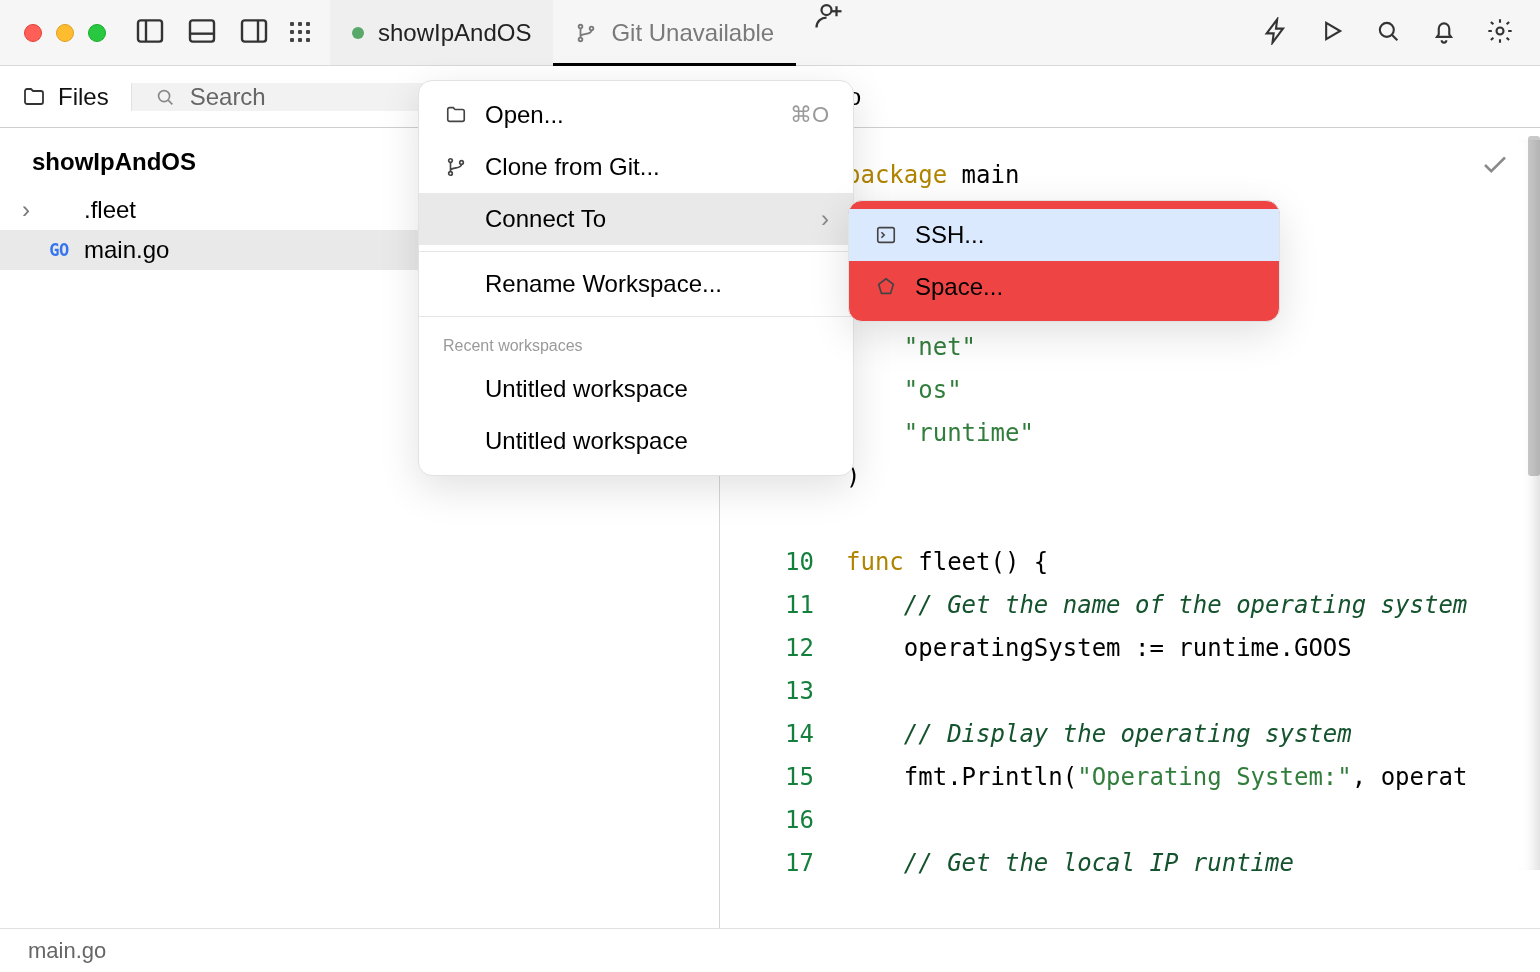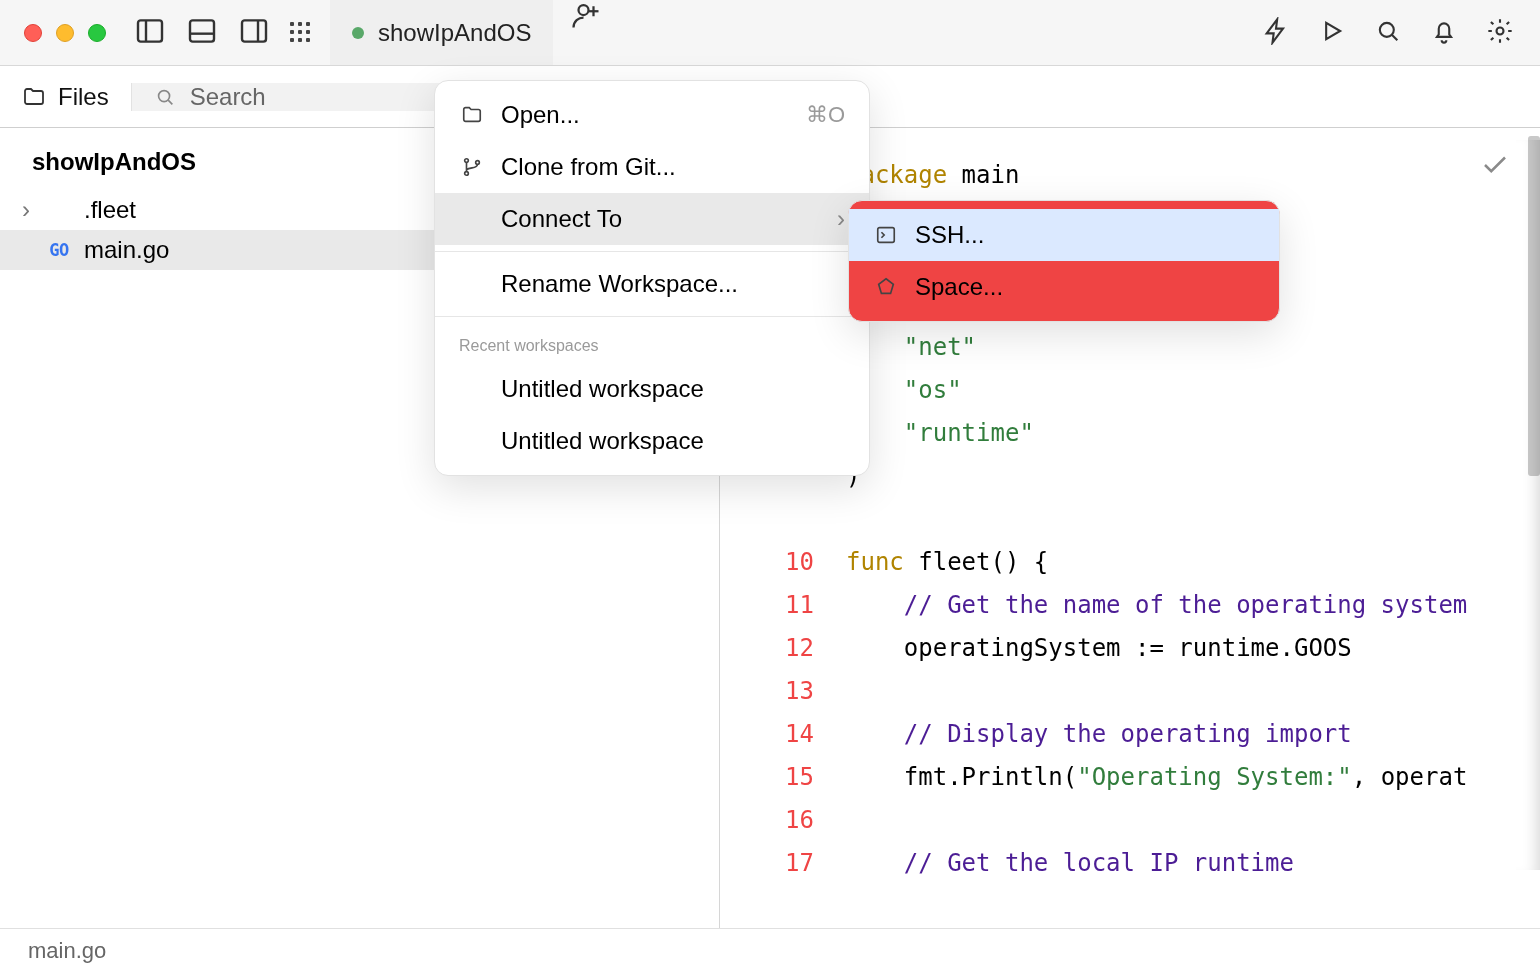--- a/index.html
+++ b/index.html
@@ -40,31 +40,31 @@
   .sidebar { width: 720px; border-right: 1px solid #d6d6d6; background: #fff; padding-top: 10px; position: relative; }
   .project-title { font-size: 24px; font-weight: 700; padding: 10px 20px 14px 32px; }
   .tree-row { display: flex; align-items: center; gap: 12px; padding: 6px 18px; font-size: 24px; color: #000; }
   .tree-row.sel { background: #e9e9e9; }
   .tree-row .chev { width: 16px; display: flex; justify-content: center; color: #777; }
   .tree-row .icon-col { width: 26px; display: flex; justify-content: center; }
   .ext-go { font-family: ui-monospace, Menlo, monospace; font-size: 17px; color: #3574f0; font-weight: 600; letter-spacing: -0.5px; }
   .ext-lines { color: #777; }
   .editor { flex: 1; position: relative; font-family: ui-monospace, Menlo, Consolas, monospace; font-size: 24px; line-height: 43px; overflow: hidden; }
   .code-wrap { display: flex; padding-left: 40px; position: absolute; top: 26px; left: 0; right: 0; }
-  .gutter { width: 70px; text-align: right; color: #ef4444; padding-right: 16px; white-space: pre; }
+  .gutter { width: 70px; text-align: right; color: #15803d; padding-right: 16px; white-space: pre; }
   .code { white-space: pre; padding-left: 16px; }
   .tok-kw { color: #b08400; }
   .tok-id { color: #000; }
   .tok-str { color: #317d3c; }
-  .tok-cm { color: #4c1d95; }
+  .tok-cm { color: #14532d; font-style: italic; }
   .checkmark { position: absolute; top: 22px; right: 30px; color: #8a8a8a; }
   .vscroll-ind { position: absolute; top: 8px; right: 0; width: 12px; height: 340px; background: #c9c9c9; border-radius: 3px; }
 
   
-  .menu { position: absolute; top: 80px; left: 434px; width: 436px; background: #fff; border: 1px solid #e2e2e2; border-radius: 14px; box-shadow: 0 12px 40px rgba(0,0,0,0.12); padding: 8px 0; z-index: 20; }
+  .menu { position: absolute; top: 80px; left: 418px; width: 436px; background: #fff; border: 1px solid #e2e2e2; border-radius: 14px; box-shadow: 0 12px 40px rgba(0,0,0,0.12); padding: 8px 0; z-index: 20; }
   .menu-item { display: flex; align-items: center; gap: 16px; padding: 12px 24px; font-size: 24px; color: #000; position: relative; }
   .menu-item.hover { background: #e9e9e9; }
   .menu-item .micon { width: 26px; display: flex; justify-content: center; color: #444; }
   .menu-item .shortcut { margin-left: auto; color: #9a9a9a; font-size: 22px; }
   .menu-item .arrow { margin-left: auto; color: #888; }
   .menu-sep { height: 1px; background: #e6e6e6; margin: 6px 0; }
   .menu-heading { padding: 14px 24px 8px; font-size: 16px; color: #9a9a9a; }
 
   .submenu { position: absolute; top: 200px; left: 848px; width: 432px; background: #ef4444; border: 1px solid #e2e2e2; border-radius: 14px; box-shadow: 0 12px 40px rgba(0,0,0,0.12); padding: 8px 0; z-index: 25; }
   .submenu .menu-item.selected { background: #dbe9ff; }
@@ -106,20 +106,30 @@
           <span></span>
           <span></span>
           <span></span>
         </span>
       </span>
   </div>
   <div class="title-tabs">
     <div class="title-tab active">
       <span class="dot-green"></span>
       <span>showIpAndOS</span>
+    </div>
+    <div class="title-tab git">
+      <svg width="22" height="22" viewBox="0 0 24 24" fill="none" stroke="#7a7a7a" stroke-width="2">
+          <circle cx="6" cy="5" r="2"></circle>
+          <circle cx="6" cy="19" r="2"></circle>
+          <circle cx="18" cy="7" r="2"></circle>
+          <path d="M6 7v10M18 9c0 5-8 3-12 6"></path>
+        </svg>
+      <span>Git Unavailable</span>
+      <span class="tab-underline"></span>
     </div>
     <span class="add-user"><svg viewBox="0 0 24 24" fill="none" stroke="#333" stroke-width="1.8">
           <circle cx="10" cy="8" r="4"></circle>
           <path d="M2 22c0-5 4-8 8-8"></path>
           <line x1="18" y1="5" x2="18" y2="13"></line>
           <line x1="14" y1="9" x2="22" y2="9"></line>
         </svg></span>
   </div>
   <div class="tb-right">
     <span><svg viewBox="0 0 24 24" fill="none" stroke="#333" stroke-width="1.8">
@@ -215,21 +225,21 @@
 </span><span class="tok-id">    </span><span class="tok-str">"fmt"</span><span class="tok-id">
 </span><span class="tok-id">    </span><span class="tok-str">"net"</span><span class="tok-id">
 </span><span class="tok-id">    </span><span class="tok-str">"os"</span><span class="tok-id">
 </span><span class="tok-id">    </span><span class="tok-str">"runtime"</span><span class="tok-id">
 </span><span class="tok-id">)
 
 </span><span class="tok-kw">func </span><span class="tok-id">fleet() {
 </span><span class="tok-id">    </span><span class="tok-cm">// Get the name of the operating system</span><span class="tok-id">
 </span><span class="tok-id">    operatingSystem := runtime.GOOS
 
-</span><span class="tok-id">    </span><span class="tok-cm">// Display the operating import</span><span class="tok-id">
+</span><span class="tok-id">    </span><span class="tok-cm">// Display the operating system</span><span class="tok-id">
 </span><span class="tok-id">    fmt.Println(</span><span class="tok-str">"Operating System:"</span><span class="tok-id">, operat
 
 </span><span class="tok-id">    </span><span class="tok-cm">// Get the local IP runtime</span></div>
     </div>
   </div>
 </div>
 
 <div class="menu">
   <div class="menu-item">
     <span class="micon">

